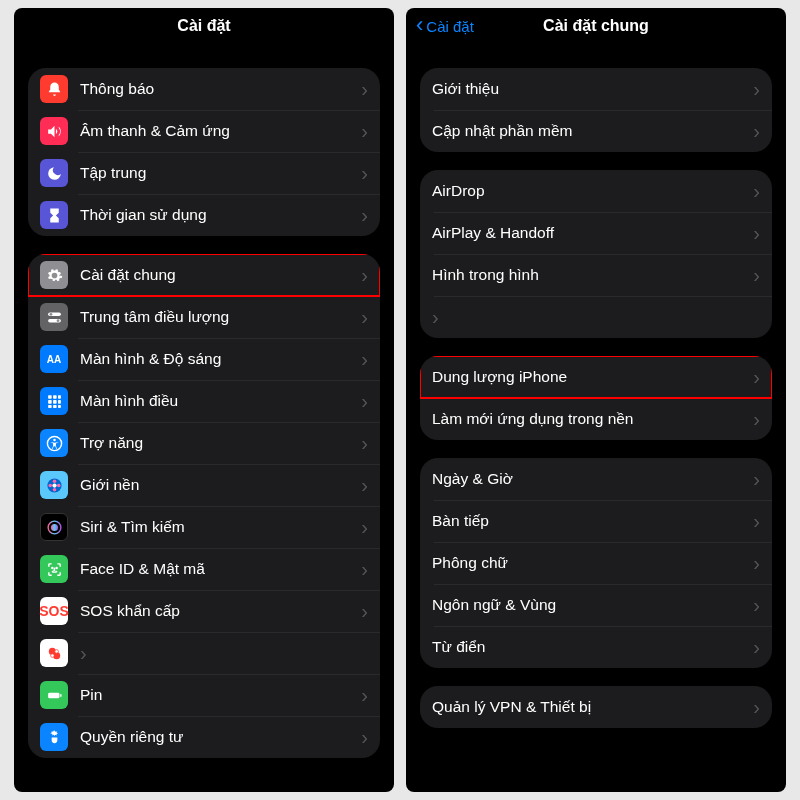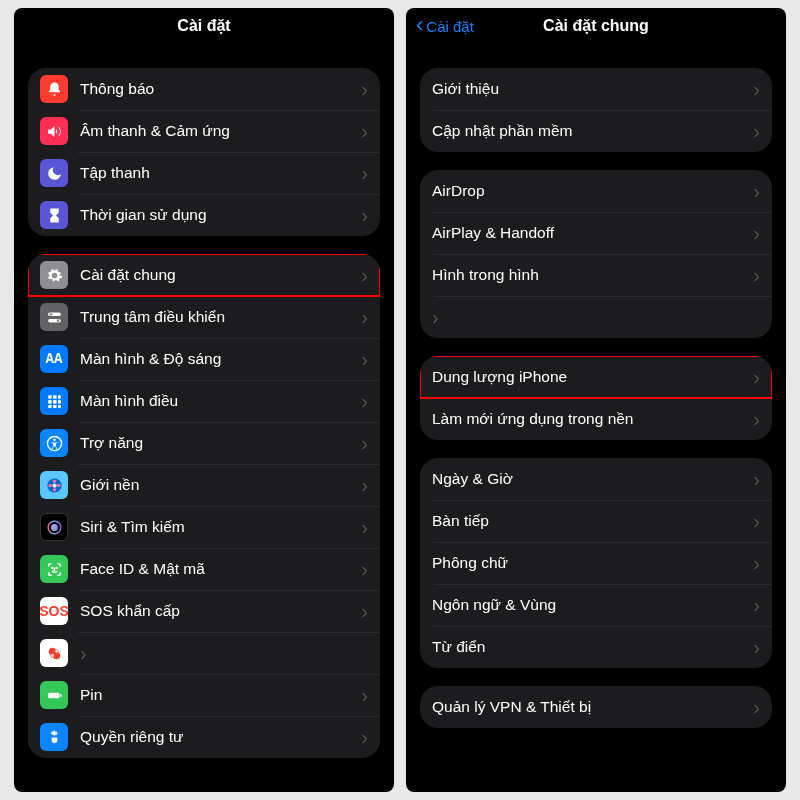--- a/index.html
+++ b/index.html
@@ -145,21 +145,21 @@
           </div>
           <span class="label">Âm thanh &amp; Cảm ứng</span>
           <span class="chev">›</span>
         </div>
         <div class="row">
           <div class="icon bg-indigo">
             <svg viewBox="0 0 24 24" fill="#fff">
               <path d="M21 12.8A9 9 0 1111.2 3a7 7 0 009.8 9.8z"></path>
             </svg>
           </div>
-          <span class="label">Tập thanh</span>
+          <span class="label">Tập trung</span>
           <span class="chev">›</span>
         </div>
         <div class="row">
           <div class="icon bg-indigo">
             <svg viewBox="0 0 24 24" fill="#fff">
               <path d="M6 2v6l4 4-4 4v6h12v-6l-4-4 4-4V2H6z"></path>
             </svg>
           </div>
           <span class="label">Thời gian sử dụng</span>
           <span class="chev">›</span>
@@ -177,25 +177,25 @@
         </div>
         <div class="row">
           <div class="icon bg-gray2">
             <svg viewBox="0 0 24 24" fill="#fff">
               <rect x="3" y="5" width="18" height="5" rx="2.5"></rect>
               <rect x="3" y="14" width="18" height="5" rx="2.5"></rect>
               <circle cx="7" cy="7.5" r="2" fill="#8e8e93"></circle>
               <circle cx="17" cy="16.5" r="2" fill="#8e8e93"></circle>
             </svg>
           </div>
-          <span class="label">Trung tâm điều khiển</span>
-          <span class="chev">›</span>
-        </div>
-        <div class="row">
-          <div class="icon bg-blue" style="font-size: 14px; font-family: Liberation Mono, monospace;">AA</div>
+          <span class="label">Trung tâm điều lượng</span>
+          <span class="chev">›</span>
+        </div>
+        <div class="row">
+          <div class="icon bg-blue" style="font-size: 10px;">AA</div>
           <span class="label">Màn hình &amp; Độ sáng</span>
           <span class="chev">›</span>
         </div>
         <div class="row">
           <div class="icon bg-blue">
             <svg viewBox="0 0 24 24" fill="#fff">
               <rect x="3" y="3" width="5" height="5" rx="1"></rect>
               <rect x="10" y="3" width="5" height="5" rx="1"></rect>
               <rect x="17" y="3" width="4" height="5" rx="1"></rect>
               <rect x="3" y="10" width="5" height="5" rx="1"></rect>

